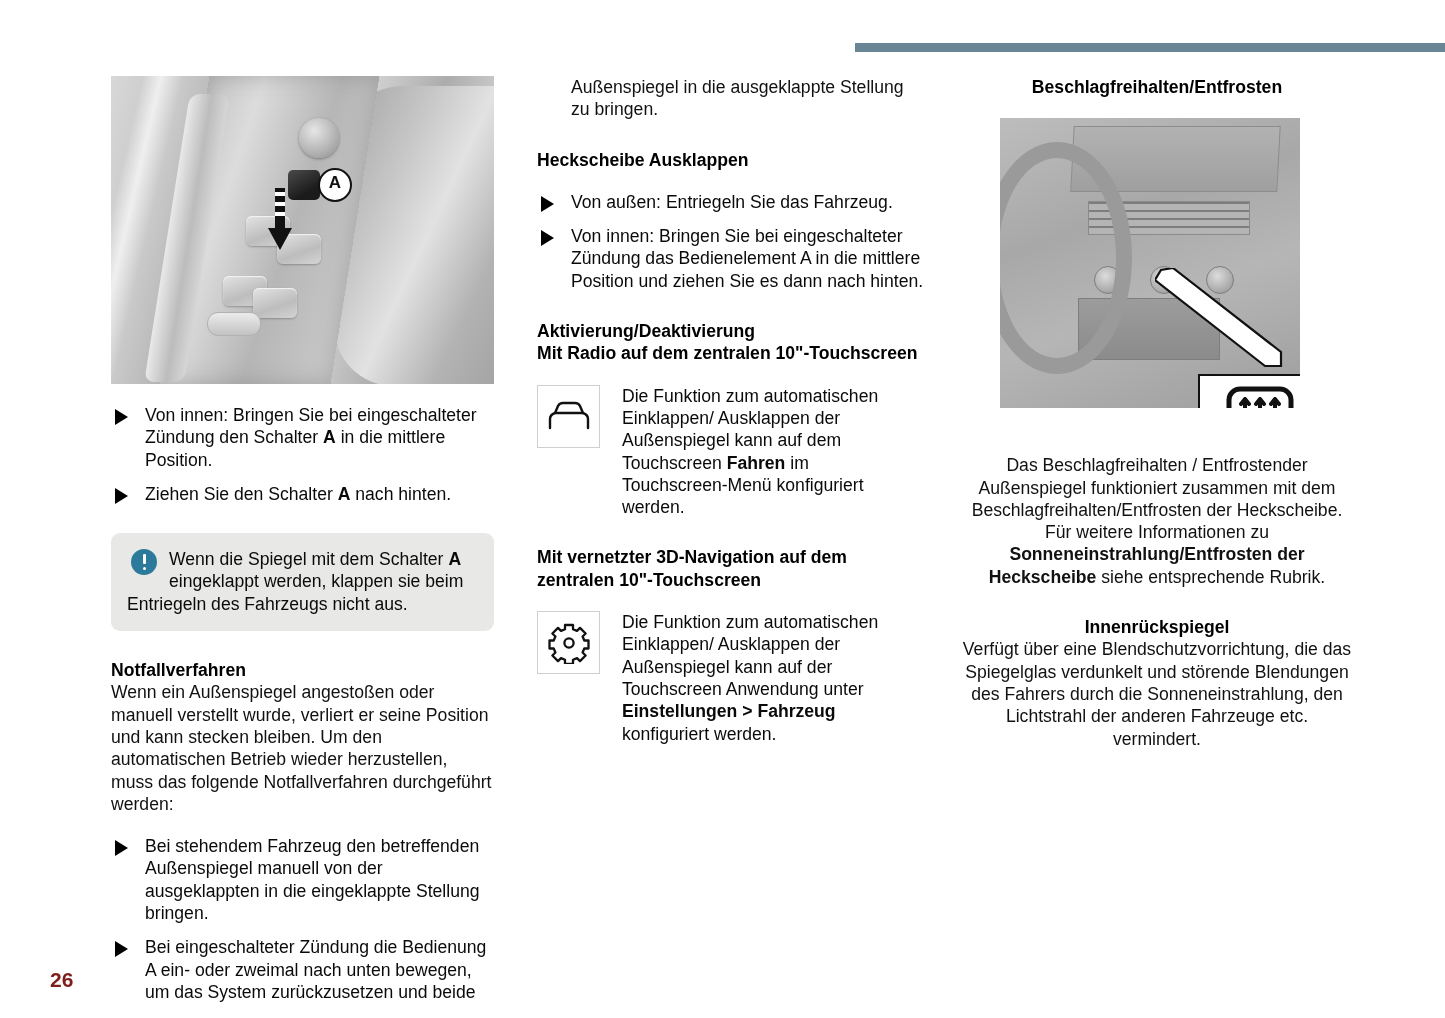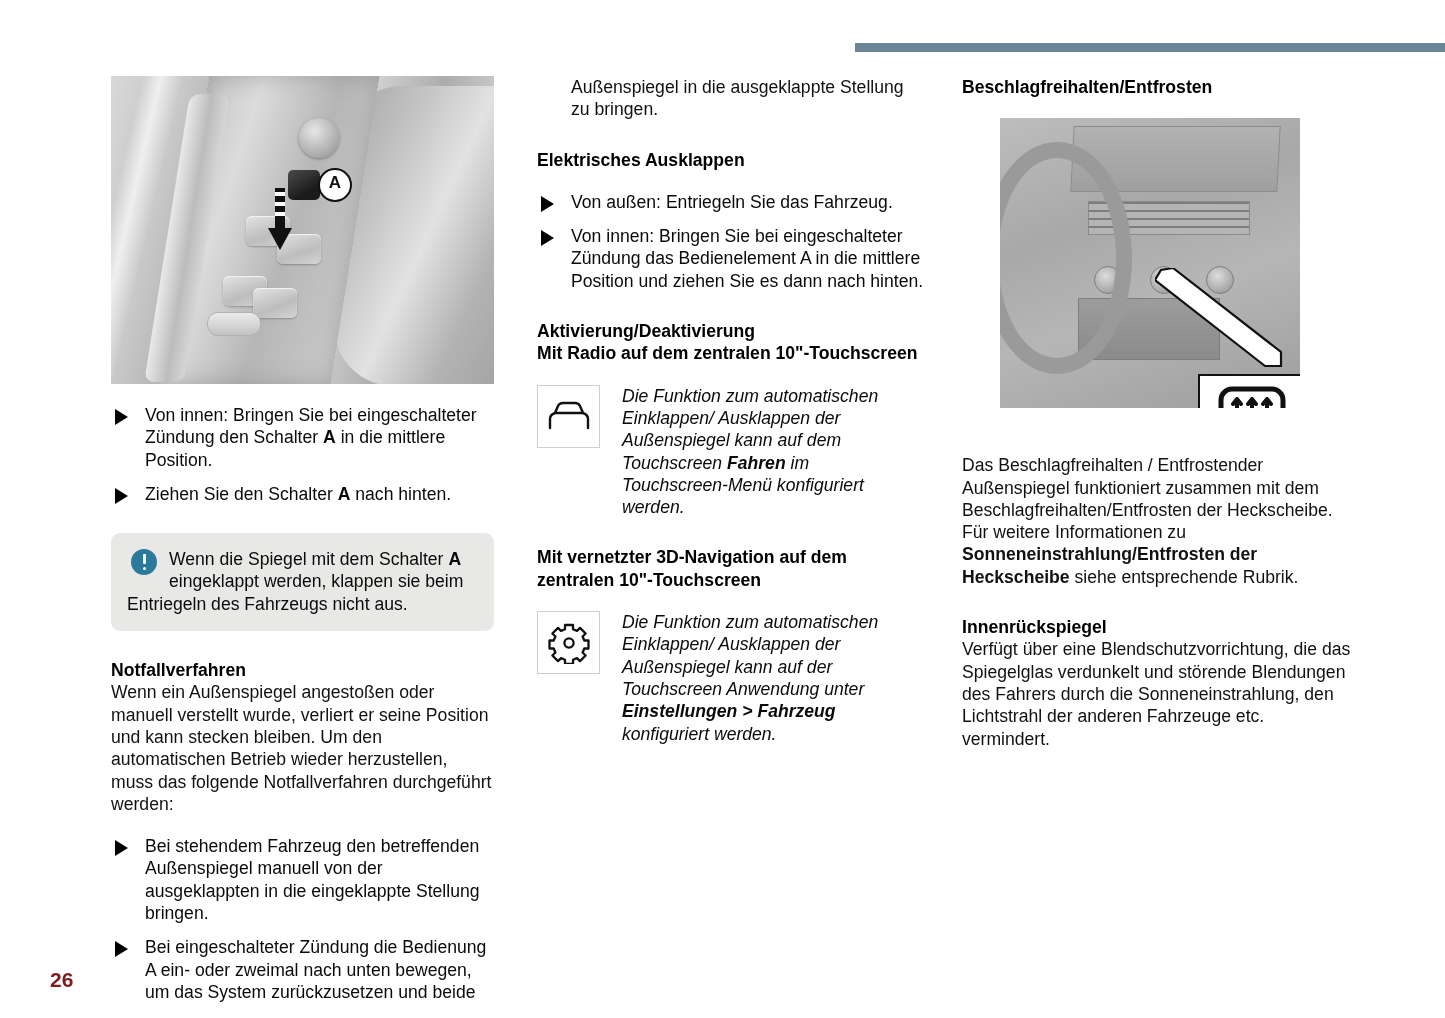--- a/index.html
+++ b/index.html
@@ -48,21 +48,21 @@
     left: 0;
     width: 1445px;
     height: 880px;
   }
   .col {
     position: absolute;
     top: 0;
   }
   .col-left   { left: 111px; width: 383px; }
   .col-mid    { left: 537px; width: 390px; }
-  .col-right  { left: 962px; width: 390px; }
+  .col-right  { left: 962px; width: 390px; text-align: center; }
 
   
   p.body {
     margin: 0 0 0 0;
     font-size: 17.6px;
     line-height: 22.3px;
     color: #111;
   }
   h3.sub {
     margin: 0;
@@ -304,21 +304,20 @@
     box-sizing: border-box;
     display: flex;
     align-items: center;
     justify-content: center;
     margin-right: 22px;
   }
   .icon-text {
     font-size: 17.6px;
     line-height: 22.3px;
     width: 290px;
-    font-style: italic;
   }
 
   
   .page-number {
     position: absolute;
     left: 50px;
     top: 968px;
     font-size: 21px;
     font-weight: bold;
     color: #7f1d1d;
@@ -394,21 +393,21 @@
       </li>
     </ul>
   </div>
 
   <div class="col col-mid">
 
     <p class="body" style="padding-left:34px;">Außenspiegel in die ausgeklappte Stellung zu bringen.</p>
 
     <div class="spacer-lg"></div>
 
-    <h3 class="sub">Elektrisches Ausklappen</h3>
+    <h3 class="sub">Heckscheibe Ausklappen</h3>
 
     <div class="spacer-md"></div>
 
     <ul class="bullets">
       <li>
         <span class="tri"></span>
         <span>Von außen: Entriegeln Sie das Fahrzeug.</span>
       </li>
       <li>
         <span class="tri"></span>

